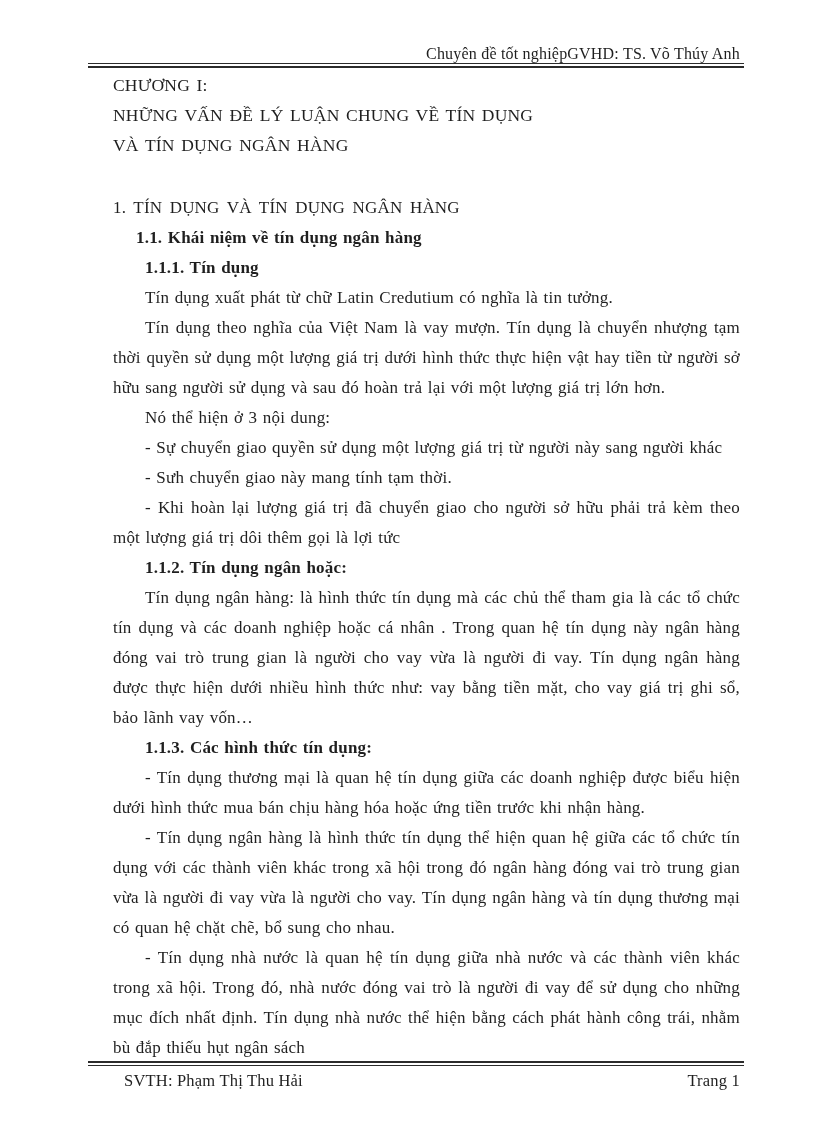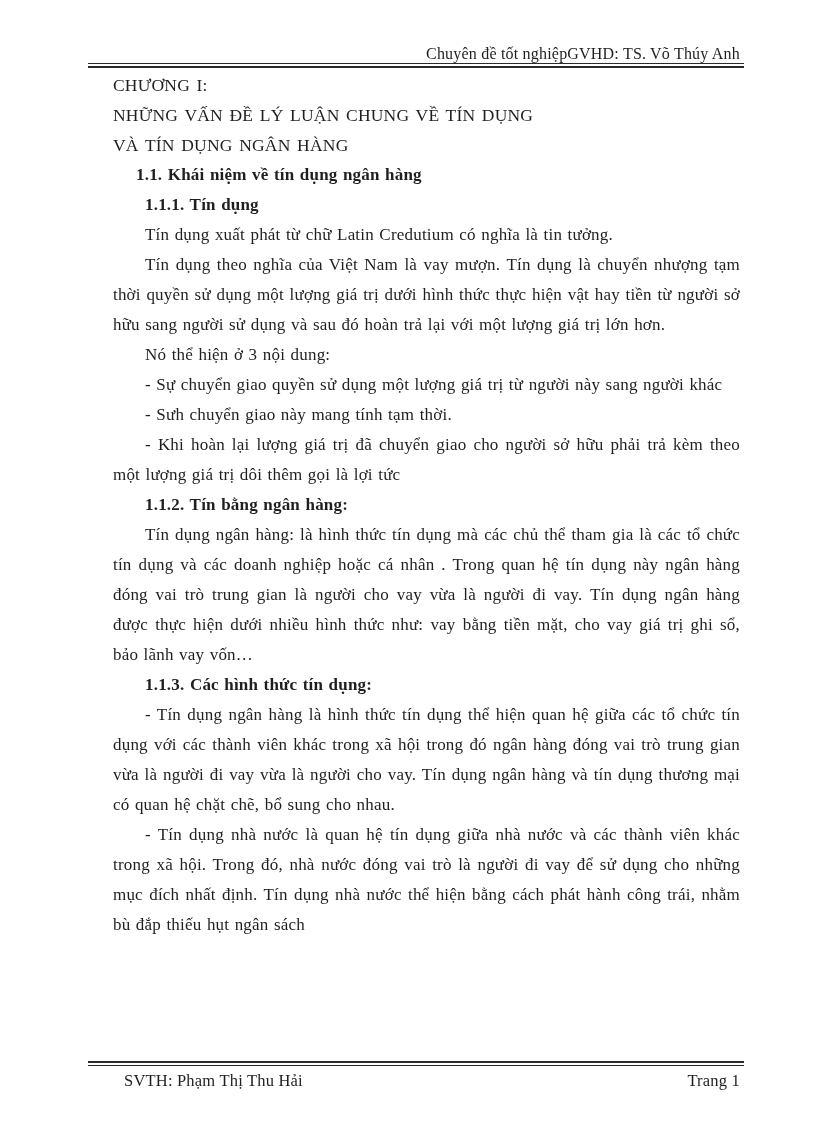--- a/index.html
+++ b/index.html
@@ -98,31 +98,33 @@
   <div class="header-rule-bottom"></div>
 
   <div class="title-block">
     <div class="title-line">CHƯƠNG I:</div>
     <div class="title-line">NHỮNG VẤN ĐỀ LÝ LUẬN CHUNG VỀ TÍN DỤNG</div>
     <div class="title-line">VÀ TÍN DỤNG NGÂN HÀNG</div>
   </div>
 
   <div class="doc-body">
 
+  <div class="para h1">1. TÍN DỤNG VÀ TÍN DỤNG NGÂN HÀNG</div>
       <div class="para h2">1.1. Khái niệm về tín dụng ngân hàng</div>
       <div class="para h3">1.1.1. Tín dụng</div>
       <div class="para body">Tín dụng xuất phát từ chữ Latin Credutium có nghĩa là tin tưởng.</div>
       <div class="para body">Tín dụng theo nghĩa của Việt Nam là vay mượn. Tín dụng là chuyển nhượng tạm thời quyền sử dụng một lượng giá trị dưới hình thức thực hiện vật hay tiền từ người sở hữu sang người sử dụng và sau đó hoàn trả lại với một lượng giá trị lớn hơn.</div>
       <div class="para body">Nó thể hiện ở 3 nội dung:</div>
       <div class="para body">- Sự chuyển giao quyền sử dụng một lượng giá trị từ người này sang người khác</div>
       <div class="para body">- Sưh chuyển giao này mang tính tạm thời.</div>
       <div class="para body">- Khi hoàn lại lượng giá trị đã chuyển giao cho người sở hữu phải trả kèm theo một lượng giá trị dôi thêm gọi là lợi tức</div>
-      <div class="para h3">1.1.2. Tín bằng ngân hàng:</div>
+      <div class="para h3">1.1.2. Tín dụng ngân hoặc:</div>
       <div class="para body">Tín dụng ngân hàng: là hình thức tín dụng mà các chủ thể tham gia là các tổ chức tín dụng và các doanh nghiệp hoặc cá nhân . Trong quan hệ tín dụng này ngân hàng đóng vai trò trung gian là người cho vay vừa là người đi vay. Tín dụng ngân hàng được thực hiện dưới nhiều hình thức như: vay bằng tiền mặt, cho vay giá trị ghi sổ, bảo lãnh vay vốn…</div>
       <div class="para h3">1.1.3. Các hình thức tín dụng:</div>
+      <div class="para body">- Tín dụng thương mại là quan hệ tín dụng giữa các doanh nghiệp được biểu hiện dưới hình thức mua bán chịu hàng hóa hoặc ứng tiền trước khi nhận hàng.</div>
       <div class="para body">- Tín dụng ngân hàng là hình thức tín dụng thể hiện quan hệ giữa các tổ chức tín dụng với các thành viên khác trong xã hội trong đó ngân hàng đóng vai trò trung gian vừa là người đi vay vừa là người cho vay. Tín dụng ngân hàng và tín dụng thương mại có quan hệ chặt chẽ, bổ sung cho nhau.</div>
       <div class="para body">- Tín dụng nhà nước là quan hệ tín dụng giữa nhà nước và các thành viên khác trong xã hội. Trong đó, nhà nước đóng vai trò là người đi vay để sử dụng cho những mục đích nhất định. Tín dụng nhà nước thể hiện bằng cách phát hành công trái, nhằm bù đắp thiếu hụt ngân sách</div>
     </div>
 
   <div class="footer-rule-top"></div>
   <div class="footer-rule-bottom"></div>
   <div class="footer-text">
     <span>SVTH: Phạm Thị Thu Hải</span>
     <span>Trang 1</span>
   </div>

